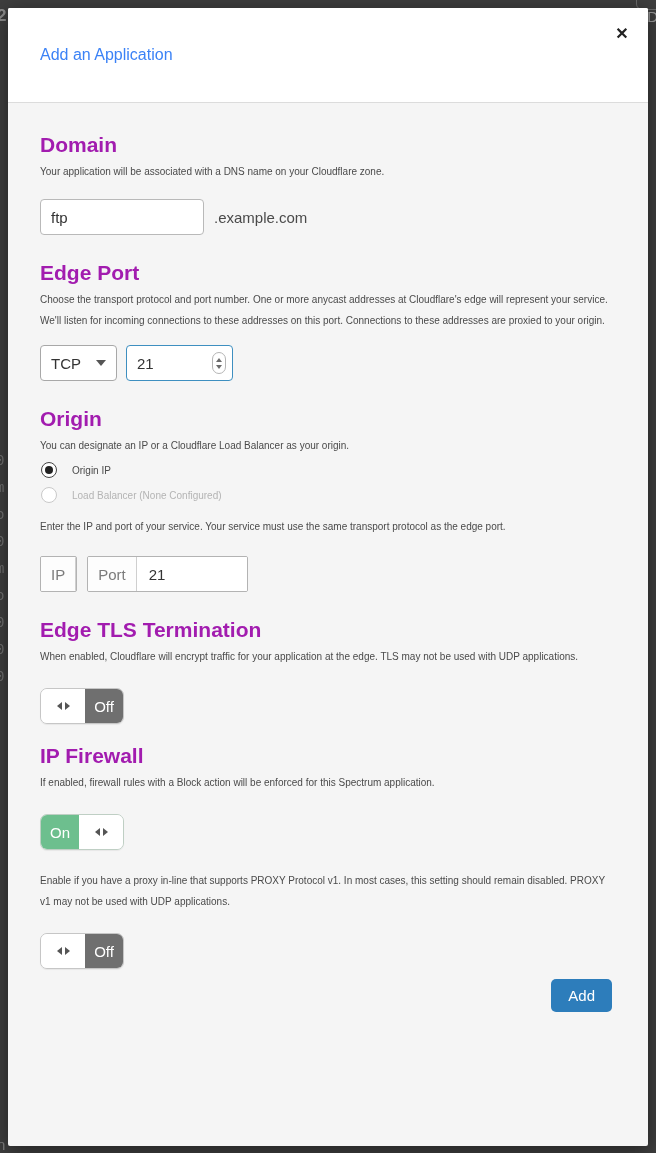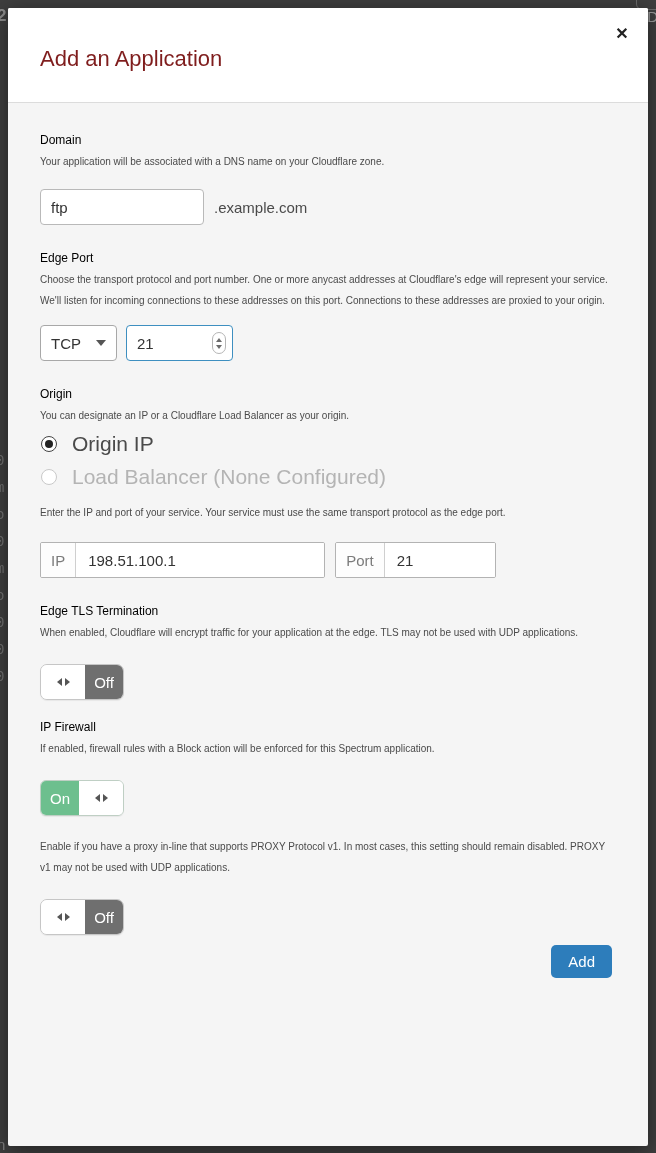--- a/index.html
+++ b/index.html
@@ -39,38 +39,38 @@
     overflow: hidden;
   }
   .modal-header {
     background: #ffffff;
     height: 95px;
     border-bottom: 1px solid #dcdcdc;
     position: relative;
     padding: 38px 32px 0 32px;
   }
   .modal-title {
-    font-size: 22px;
+    font-size: 16px;
     font-weight: 400;
-    color: #7f1d1d;
+    color: #3b82f6;
   }
   .close-btn {
     position: absolute; right: 15px; top: 15px;
     width: 22px; height: 22px;
     font-size: 16px; font-weight: 700; color: #222;
     line-height: 22px; text-align: center;
     cursor: pointer; background: none; border: none;
     font-family: "Liberation Sans", sans-serif;
   }
   .modal-body {
     padding: 30px 32px 0 32px;
   }
 
   .section-heading {
-    font-size: 12px; font-weight: 400; color: #000000;
+    font-size: 21px; font-weight: 700; color: #a21caf;
     margin-bottom: 4px;
   }
   .section-desc {
     font-size: 10px; color: #4a4a4a; line-height: 21px;
     max-width: 578px;
     margin-bottom: 17px;
   }
   .section { margin-top: 26px; }
   .section.after-toggle { margin-top: 20px; }
 
@@ -134,21 +134,21 @@
   
   .radio-row { display: flex; align-items: center; margin-bottom: 9px; cursor: pointer; }
   .radio-circle {
     width: 16px; height: 16px; border-radius: 50%;
     border: 1px solid #444; background: #fff;
     display: inline-flex; align-items: center; justify-content: center;
     margin-left: 1px;
   }
   .radio-circle .dot { width: 8px; height: 8px; border-radius: 50%; background: #222; }
   .radio-row.disabled .radio-circle { border-color: #c9c9c9; }
-  .radio-label { margin-left: 15px; font-size: 21px; color: #4a4a4a; }
+  .radio-label { margin-left: 15px; font-size: 10px; color: #4a4a4a; }
   .radio-row.disabled .radio-label { color: #b4b4b4; }
   .radio-group { margin-top: -4px; margin-bottom: 13px; }
 
   
   .ipport-row { display: flex; gap: 10px; margin-top: 19px; }
   .prefix-input {
     display: flex; align-items: center; height: 36px;
     background: #fff; border: 1px solid #b3b3b3; border-radius: 2px;
     overflow: hidden;
   }
@@ -180,21 +180,21 @@
     background: #fff;
     flex: 0 0 44px;
     display: flex; align-items: center; justify-content: center; gap: 3px;
   }
   .toggle .seg {
     flex: 1;
     display: flex; align-items: center; justify-content: center;
     font-size: 15px; color: #fff;
   }
   .toggle.off .seg { background: #6f6f6f; }
-  .toggle.on { border-color: #bfcfc4; border-radius: 6px; }
+  .toggle.on { border-color: #bfcfc4; }
   .toggle.on .seg { background: #6dbf8e; }
   .arrow-l { width:0; height:0; border-top:4px solid transparent; border-bottom:4px solid transparent; border-right:5px solid #555; }
   .arrow-r { width:0; height:0; border-top:4px solid transparent; border-bottom:4px solid transparent; border-left:5px solid #555; }
 
   
   .modal-footer {
     display: flex; justify-content: flex-end;
     margin-top: 10px; padding-right: 4px;
   }
   .add-btn {
@@ -272,21 +272,20 @@
         </div>
         <div class="radio-row disabled">
           <span class="radio-circle"></span>
           <span class="radio-label">Load Balancer (None Configured)</span>
         </div>
       </div>
       <div class="section-desc" style="margin-bottom:0">Enter the IP and port of your service. Your service must use the same transport protocol as the edge port.</div>
       <div class="ipport-row">
         <div class="prefix-input ip-input-box">
           <span class="prefix-label">IP</span>
-          <input type="text" value="198.51.100.1" style="">
         </div>
         <div class="prefix-input port-input-box">
           <span class="prefix-label">Port</span>
           <input type="text" value="21" style="">
         </div>
       </div>
     </div>
 
     <div class="section">
       <div class="section-heading">Edge TLS Termination</div>

